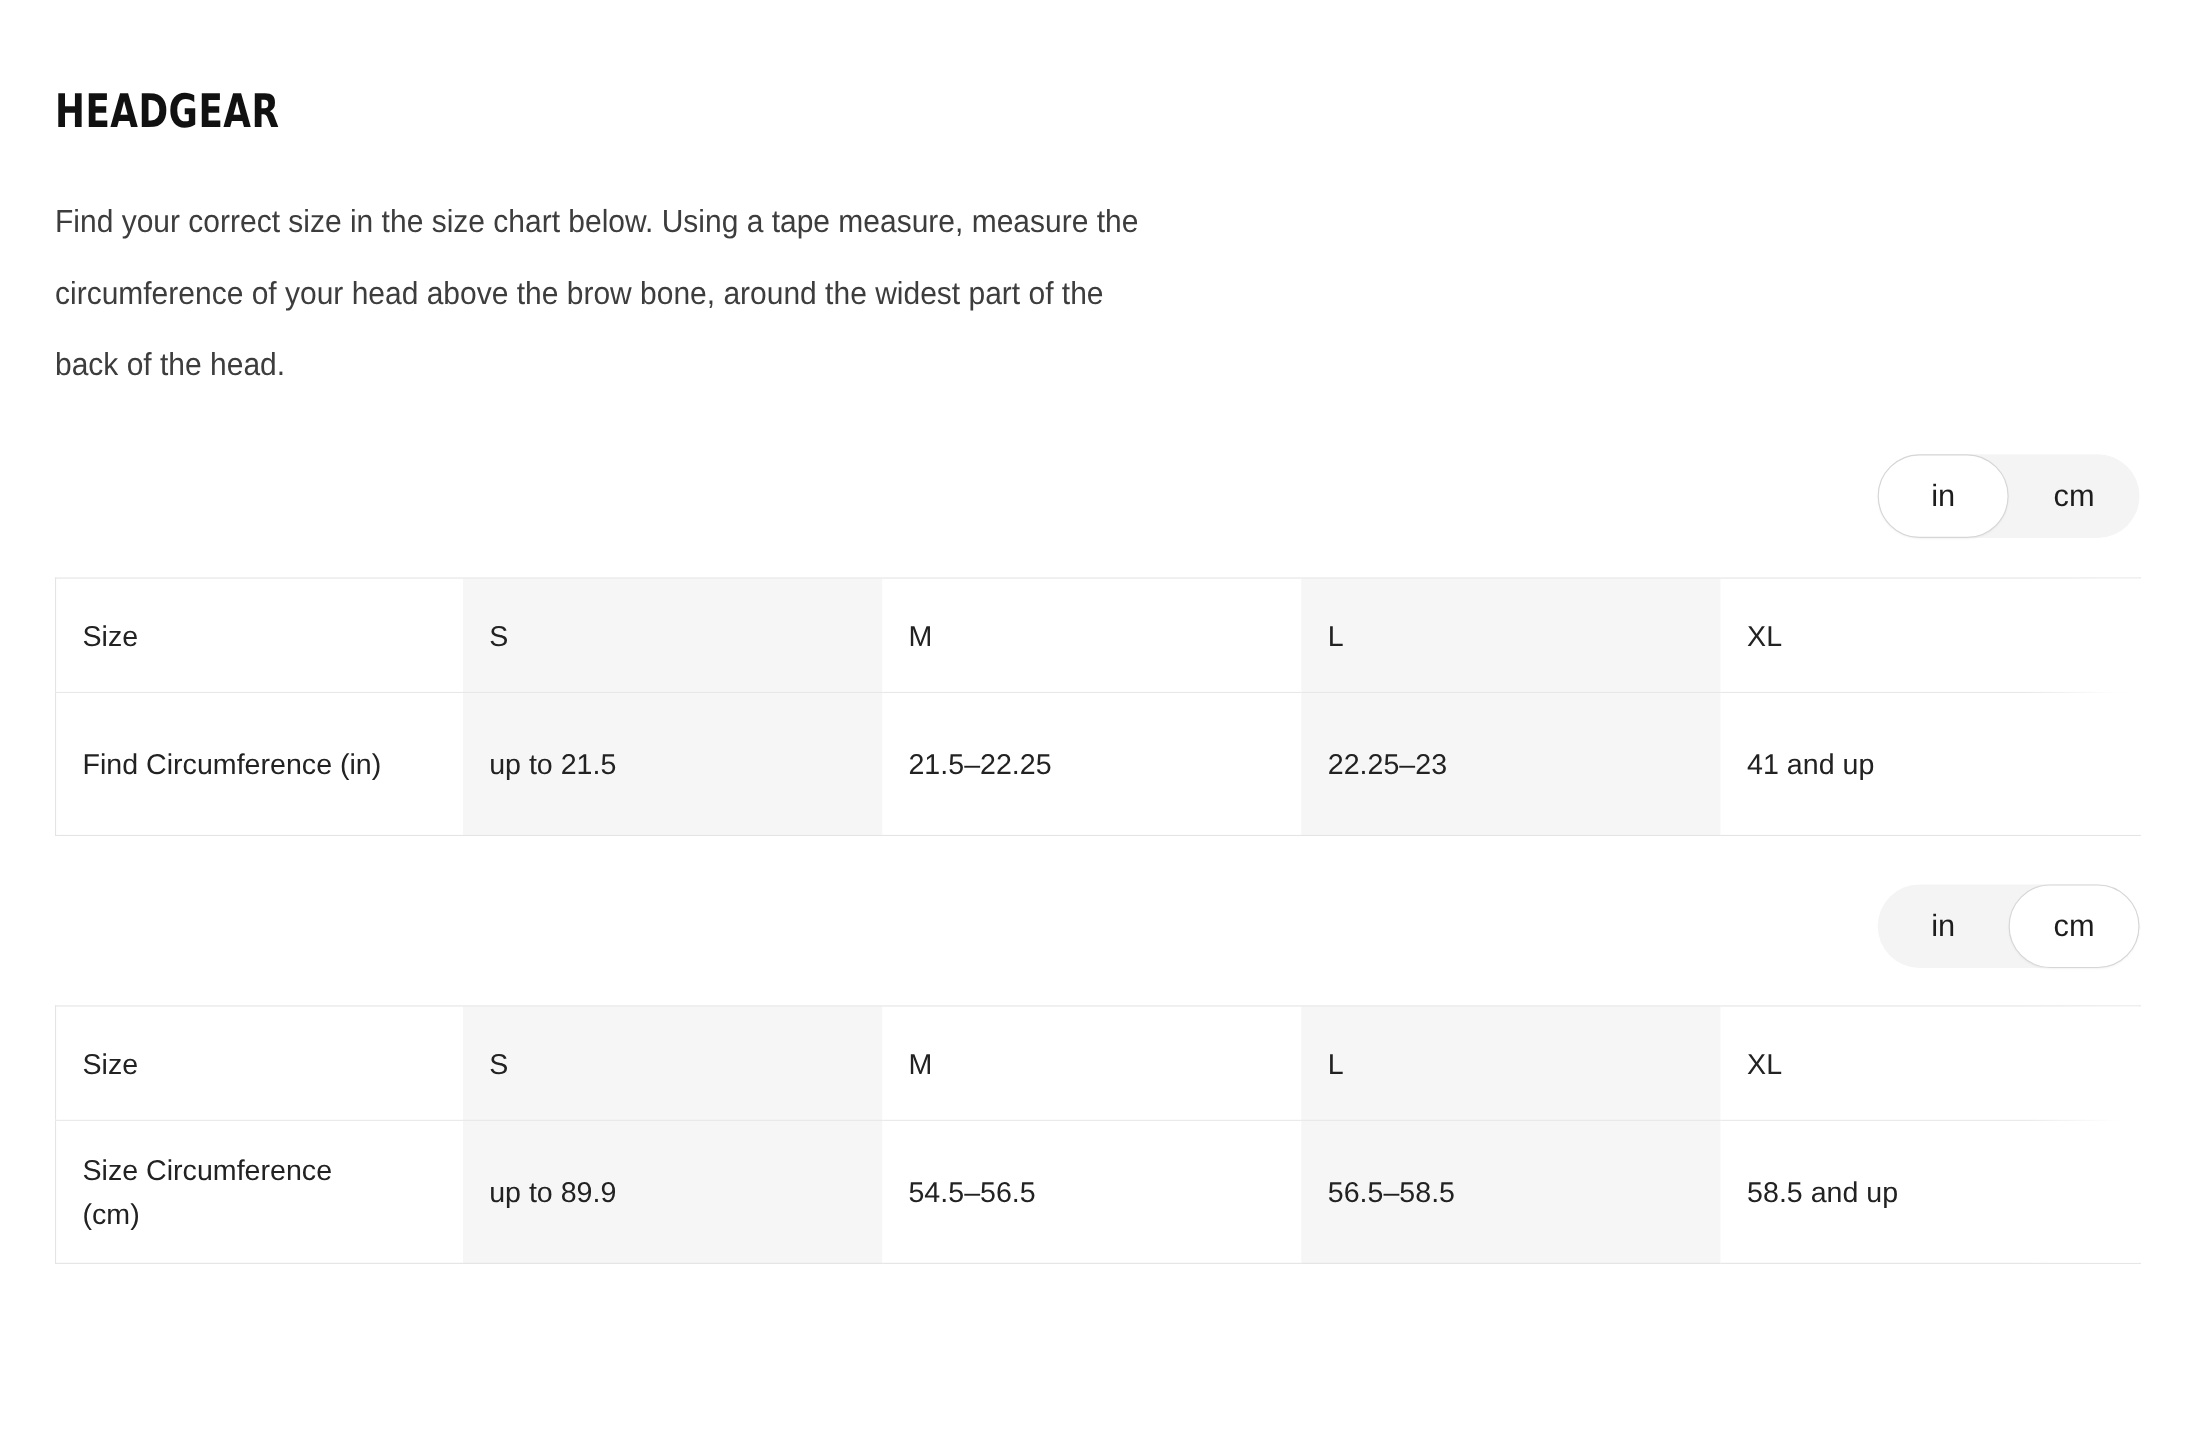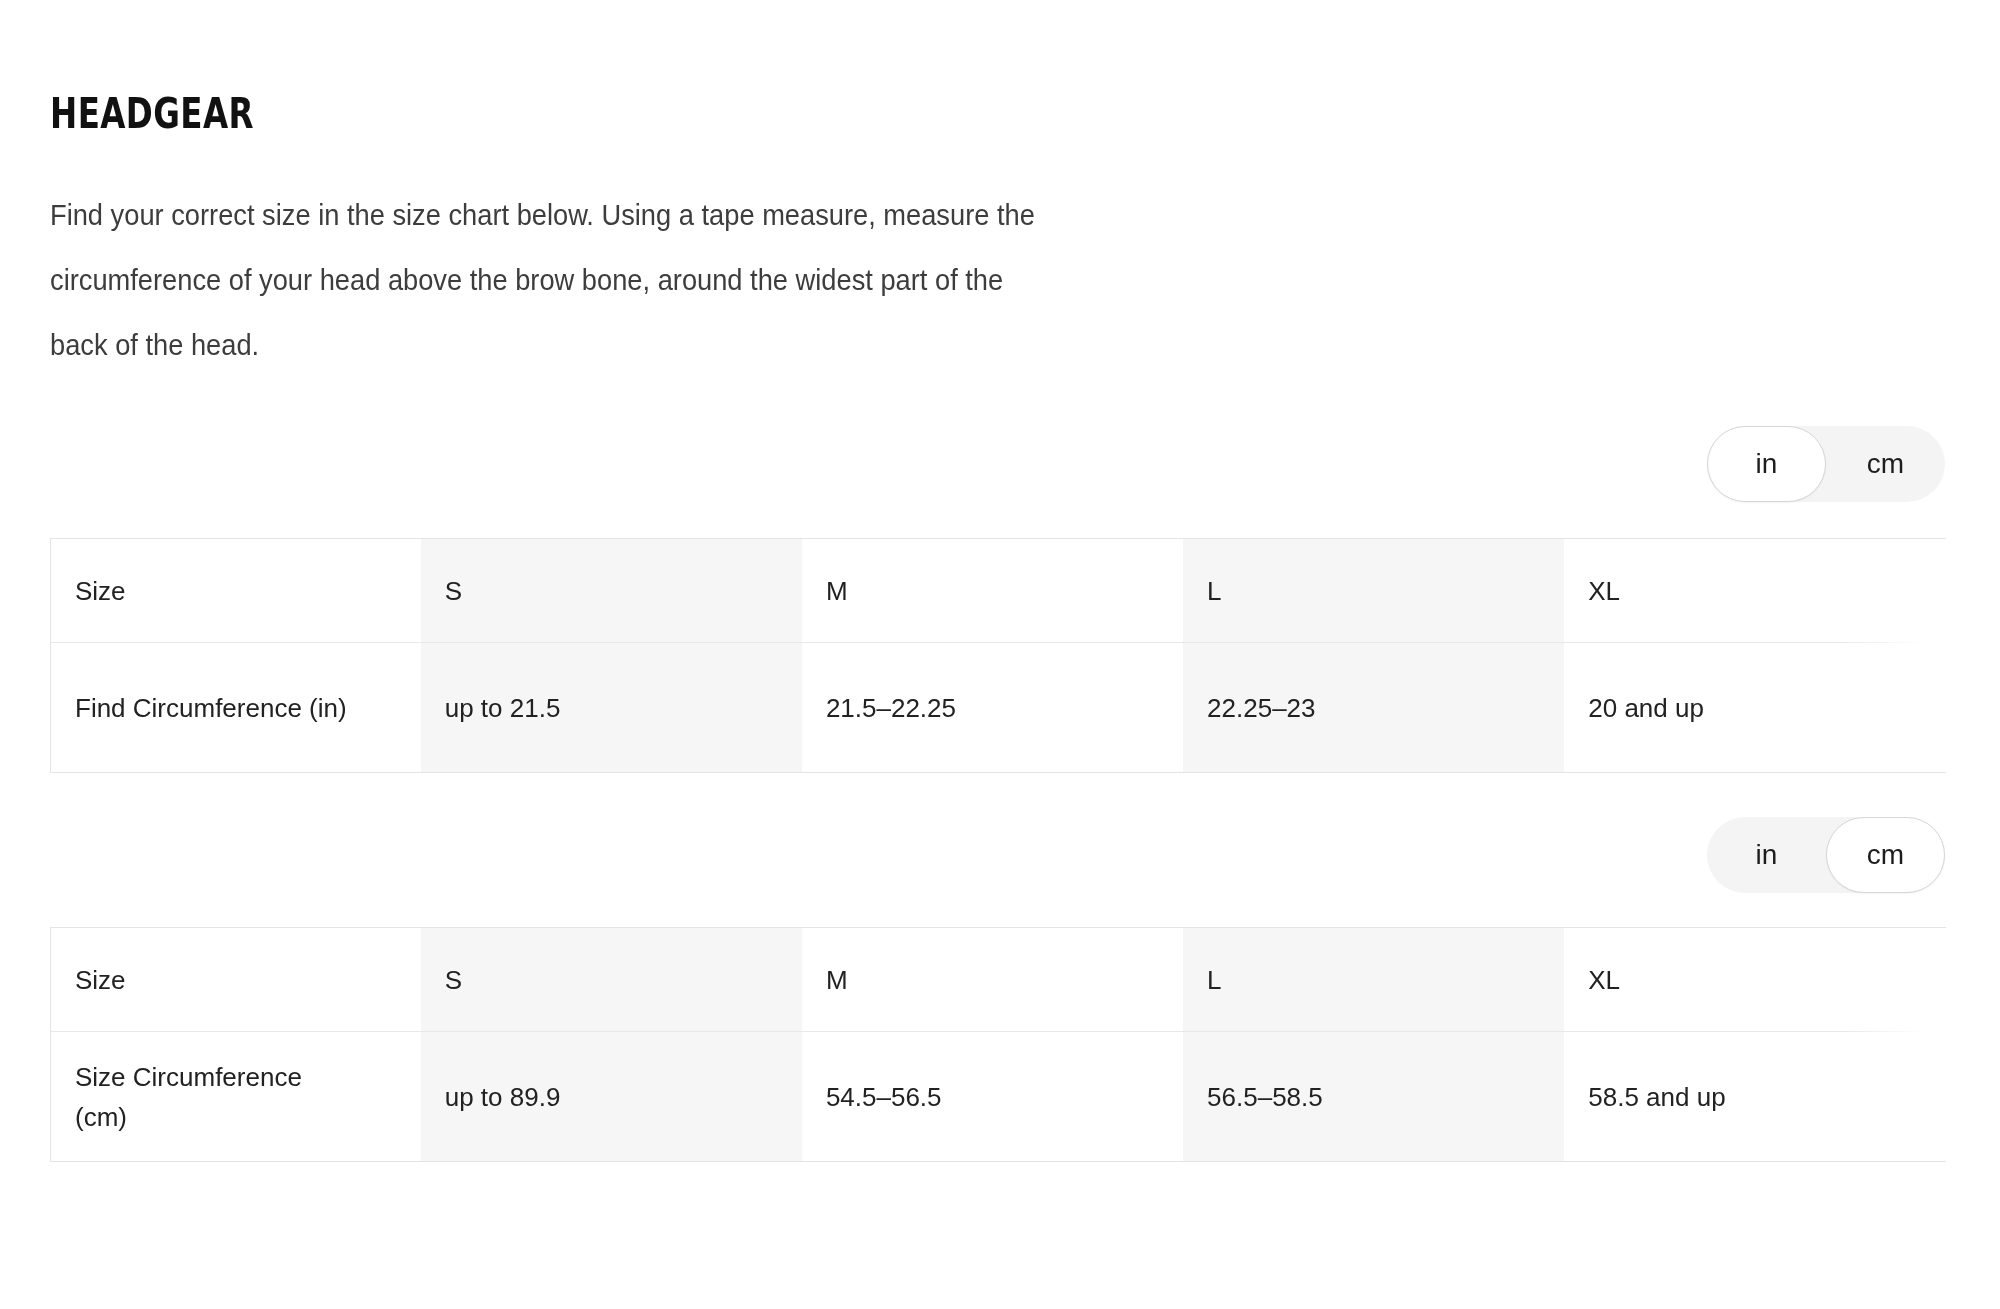--- a/index.html
+++ b/index.html
@@ -13,21 +13,21 @@
     overflow: hidden;
     font-family: "Liberation Sans", sans-serif;
     -webkit-font-smoothing: antialiased;
   }
 
   .page {
     position: relative;
     width: 2000px;
     height: 1309px;
     box-sizing: border-box;
-    padding: 13px 50px;
+    padding: 0 50px;
   }
 
   
   .page-title {
     margin: 0;
     padding-top: 78px;
     font-family: "DejaVu Sans Condensed", "Liberation Sans Narrow", "Liberation Sans", sans-serif;
     font-size: 42px;
     line-height: 46px;
     font-weight: 700;
@@ -189,21 +189,21 @@
         </tr>
       </thead>
       <tbody>
         <tr>
           <td>
             <span class="cell-label">Find Circumference (in)</span>
           </td>
           <td class="shaded">up to 21.5</td>
           <td>21.5–22.25</td>
           <td class="shaded">22.25–23</td>
-          <td>20 and up</td>
+          <td>41 and up</td>
         </tr>
       </tbody>
     </table>
     <div class="edge-fade"></div>
   </div>
 
   <div class="unit-toggle-row toggle-row-2">
     <div class="unit-toggle">
       <div class="toggle-option">in</div>
       <div class="toggle-option selected">cm</div>

